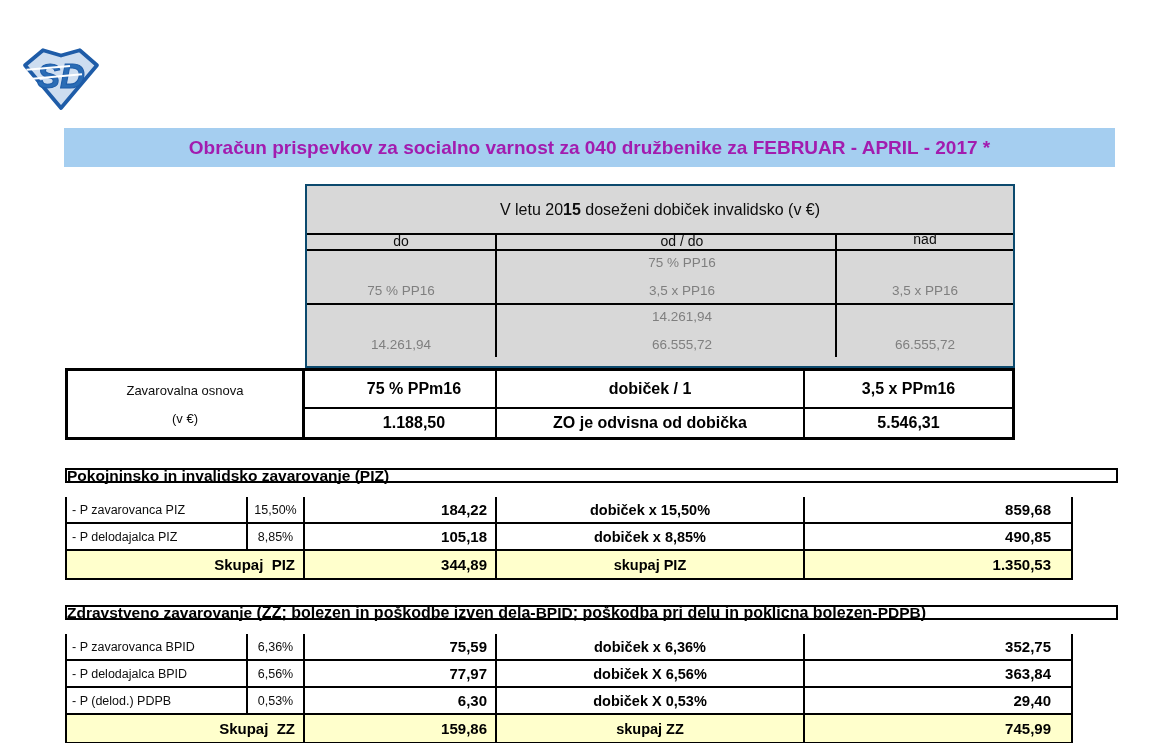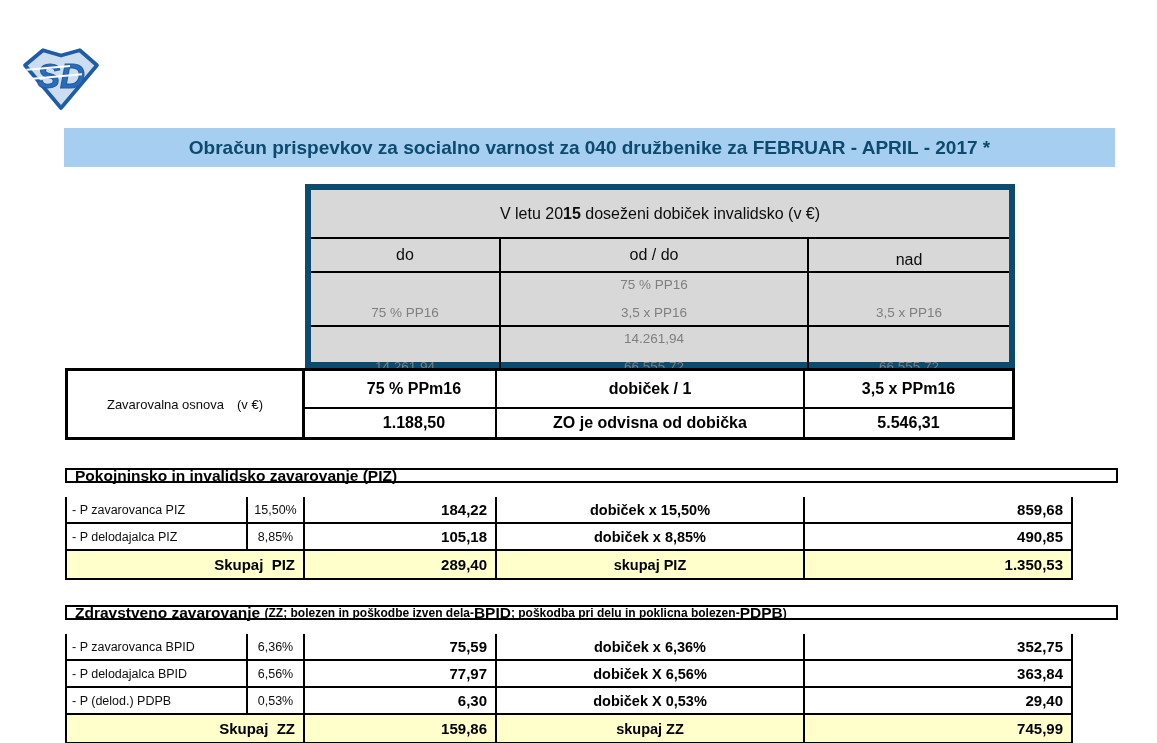--- a/index.html
+++ b/index.html
@@ -6,70 +6,70 @@
   body { background: #ffffff; font-family: "Liberation Sans", "DejaVu Sans", sans-serif; }
   .page { position: relative; width: 1157px; height: 743px; background: #ffffff; overflow: hidden; }
 
   
   .logo { position: absolute; left: 22px; top: 45px; width: 78px; height: 66px; }
 
   
   .title-bar {
     position: absolute; left: 64px; top: 128px; width: 1051px; height: 39px;
     background: #A5CEF0; display: flex; align-items: center; justify-content: center;
-    font-size: 19px; font-weight: bold; color: #0c4a6e;
+    font-size: 19px; font-weight: bold; color: #a21caf;
   }
 
   
   .t1 {
     position: absolute; left: 305px; top: 184px; width: 710px; height: 184px;
-    border: 6px solid #0c4a6e; background: #D8D8D8; color: #0d0d0d;
+    border: 2px solid #0c4a6e; background: #D8D8D8; color: #0d0d0d;
   }
   .t1-header { height: 49px; border-bottom: 2px solid #000; display: flex; align-items: center; justify-content: center; font-size: 16px; }
-  .t1-cols { height: 34px; border-bottom: 2px solid #000; display: flex; font-size: 16px; }
+  .t1-cols { height: 16px; border-bottom: 2px solid #000; display: flex; font-size: 14px; align-items: flex-end; }
   .t1-row { display: flex; color: #7F7F7F; font-size: 13.5px; }
   .t1-row.r1 { height: 54px; border-bottom: 2px solid #000; }
   .t1-row.r2 { height: 52px; }
   .c-a { width: 190px; border-right: 2px solid #000; }
-  .c-b { width: 308px; border-right: 2px solid #000; }
+  .c-b { width: 308px; border-right: 2px solid #000; margin-left: 32px; }
   .c-c { flex: 1; }
   .cc { display: flex; align-items: center; justify-content: center; }
   .cb { display: flex; align-items: flex-end; justify-content: center; padding-bottom: 5px; }
   .csplit { display: flex; flex-direction: column; align-items: center; justify-content: space-between; padding: 4px 0 5px 0; }
 
   
   .t2 { position: absolute; left: 65px; top: 368px; width: 950px; height: 72px; border: 3px solid #000; display: flex; background: #fff; }
-  .t2-label { width: 237px; border-right: 3px solid #000; display: flex; flex-direction: row; align-items: center; justify-content: center; gap: 13px; font-size: 13px; color: #0d0d0d; }
+  .t2-label { width: 237px; border-right: 3px solid #000; display: flex; flex-direction: column; align-items: center; justify-content: center; gap: 13px; font-size: 13px; color: #0d0d0d; }
   .t2-grid { flex: 1; display: flex; flex-direction: column; }
   .t2-row { display: flex; font-weight: bold; font-size: 16px; color: #000; }
   .t2-row.r1 { height: 38px; border-bottom: 2px solid #000; }
   .t2-row.r2 { flex: 1; }
   .t2c-a { width: 192px; border-right: 2px solid #000; padding-left: 28px; }
   .t2c-b { width: 308px; border-right: 2px solid #000; }
   .t2c-c { flex: 1; }
 
   
   .sec-header {
     position: absolute; left: 65px; width: 1053px; height: 15px;
     border: 2px solid #000; background: #fff;
-    display: flex; align-items: center; padding-left: 8px;
+    display: flex; align-items: center; 
     font-weight: bold; color: #000; white-space: pre;
   }
   .sec-header .big { font-size: 15.5px; }
-  .sec-header .small { font-size: 12px; }
+  .sec-header .small { font-size: 16px; }
   .sec-body { position: absolute; left: 65px; width: 1008px; border: 2px solid #000; border-top: none; background: #fff; }
   .srow { display: flex; height: 27px; border-bottom: 2px solid #000; }
   .srow:last-child { border-bottom: none; }
   .srow.total { background: #FFFFCC; }
   .sc1 { width: 181px; border-right: 2px solid #000; display: flex; align-items: center; padding-left: 5px; font-size: 12.5px; color: #0d0d0d; }
   .sc2 { width: 57px; border-right: 2px solid #000; display: flex; align-items: center; justify-content: center; font-size: 12.5px; color: #0d0d0d; }
   .sc-merged { width: 238px; border-right: 2px solid #000; display: flex; align-items: center; justify-content: flex-end; padding-right: 8px; font-weight: bold; font-size: 15px; white-space: pre; }
   .sc3 { width: 192px; border-right: 2px solid #000; display: flex; align-items: center; justify-content: flex-end; padding-right: 8px; font-weight: bold; font-size: 15px; padding-left: 16px; }
   .sc4 { width: 308px; border-right: 2px solid #000; display: flex; align-items: center; justify-content: center; font-weight: bold; font-size: 14.5px; }
-  .sc5 { flex: 1; display: flex; align-items: center; justify-content: flex-end; padding-right: 8px; font-weight: bold; font-size: 15px; }
+  .sc5 { flex: 1; display: flex; align-items: center; justify-content: flex-end; padding-right: 20px; font-weight: bold; font-size: 15px; }
 </style>
 </head>
 <body>
 
 <div class="page">
 
   <svg class="logo" viewBox="0 0 104 88" xmlns="http://www.w3.org/2000/svg">
     <path d="M4,27 L28,7 L52,14 L77,7 L100,27 L52,84 Z" fill="#CDDDF0" stroke="#1E5CA8" stroke-width="5" stroke-linejoin="round"></path>
     <text x="52" y="57" text-anchor="middle" font-size="46" font-weight="bold" font-style="italic" fill="#2A6CB5" stroke="#1E5CA8" stroke-width="1.5">SD</text>
     <path d="M6,33 L64,28" stroke="#ffffff" stroke-width="3" fill="none"></path>
@@ -141,21 +141,21 @@
     </div>
     <div class="srow">
       <div class="sc1">- P delodajalca PIZ</div>
       <div class="sc2">8,85%</div>
       <div class="sc3">105,18</div>
       <div class="sc4">dobiček x 8,85%</div>
       <div class="sc5">490,85</div>
     </div>
     <div class="srow total">
       <div class="sc-merged">Skupaj  PIZ</div>
-      <div class="sc3">289,40</div>
+      <div class="sc3">344,89</div>
       <div class="sc4">skupaj PIZ</div>
       <div class="sc5">1.350,53</div>
     </div>
   </div>
 
   <div class="sec-header" style="top:605px">
     <span class="big">Zdravstveno zavarovanje </span><span class="small">(ZZ; bolezen in poškodbe izven dela-</span><span class="big">BPID</span><span class="small">; poškodba pri delu in poklicna bolezen-</span><span class="big">PDPB</span><span class="small">)</span>
   </div>
   <div class="sec-body" style="top:634px">
     <div class="srow">

